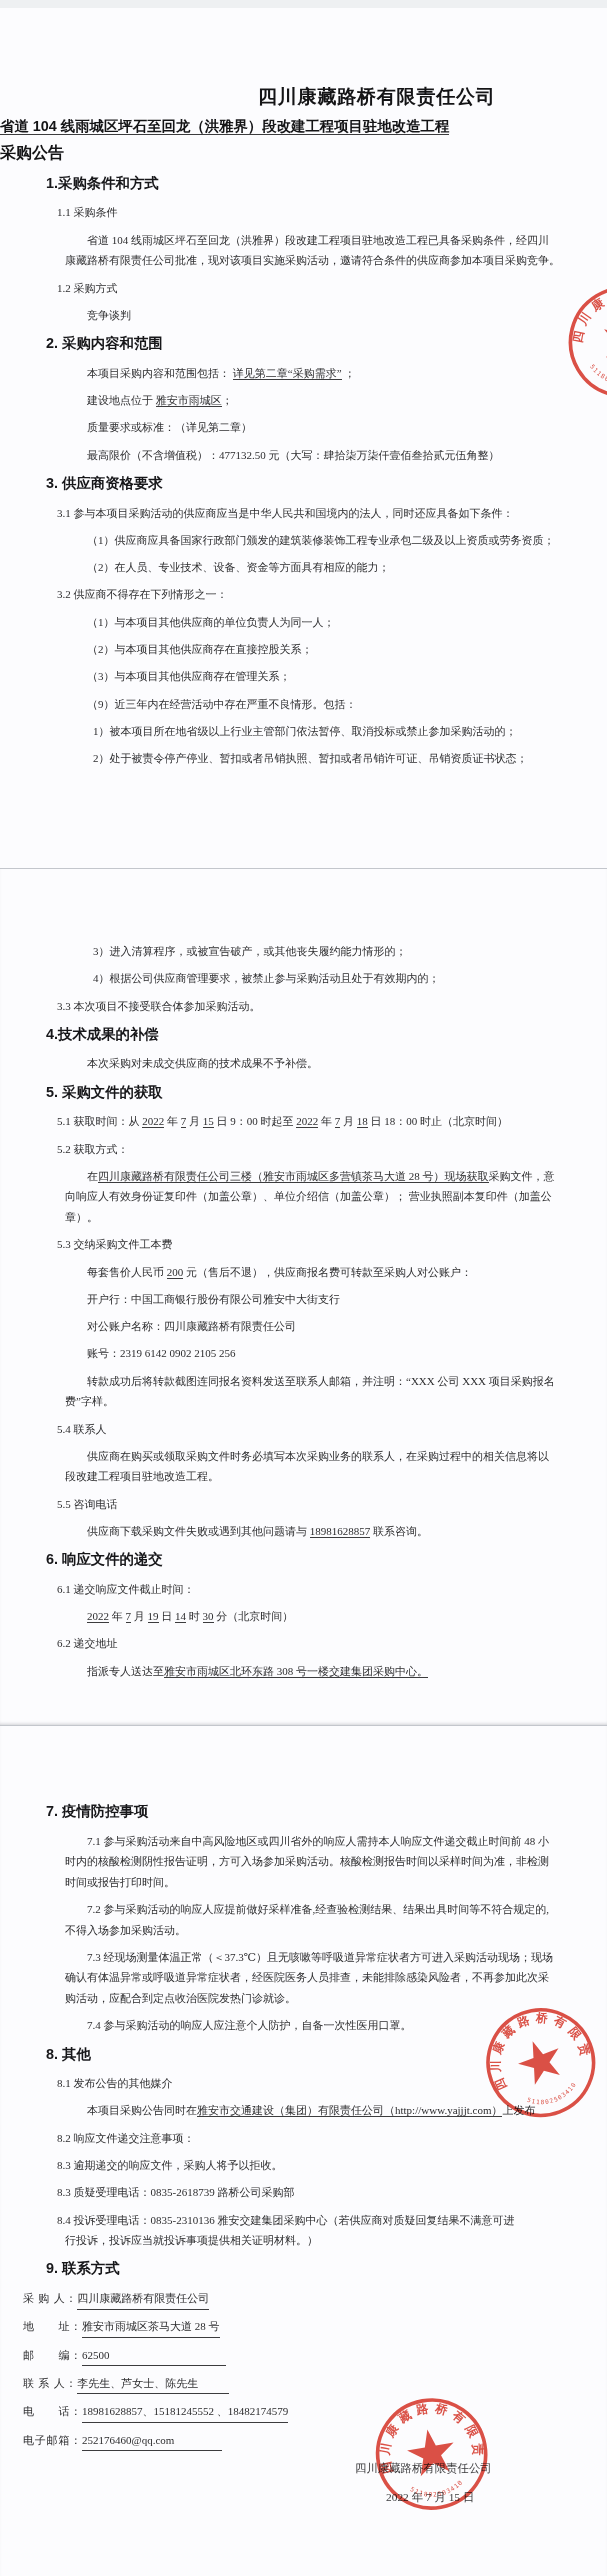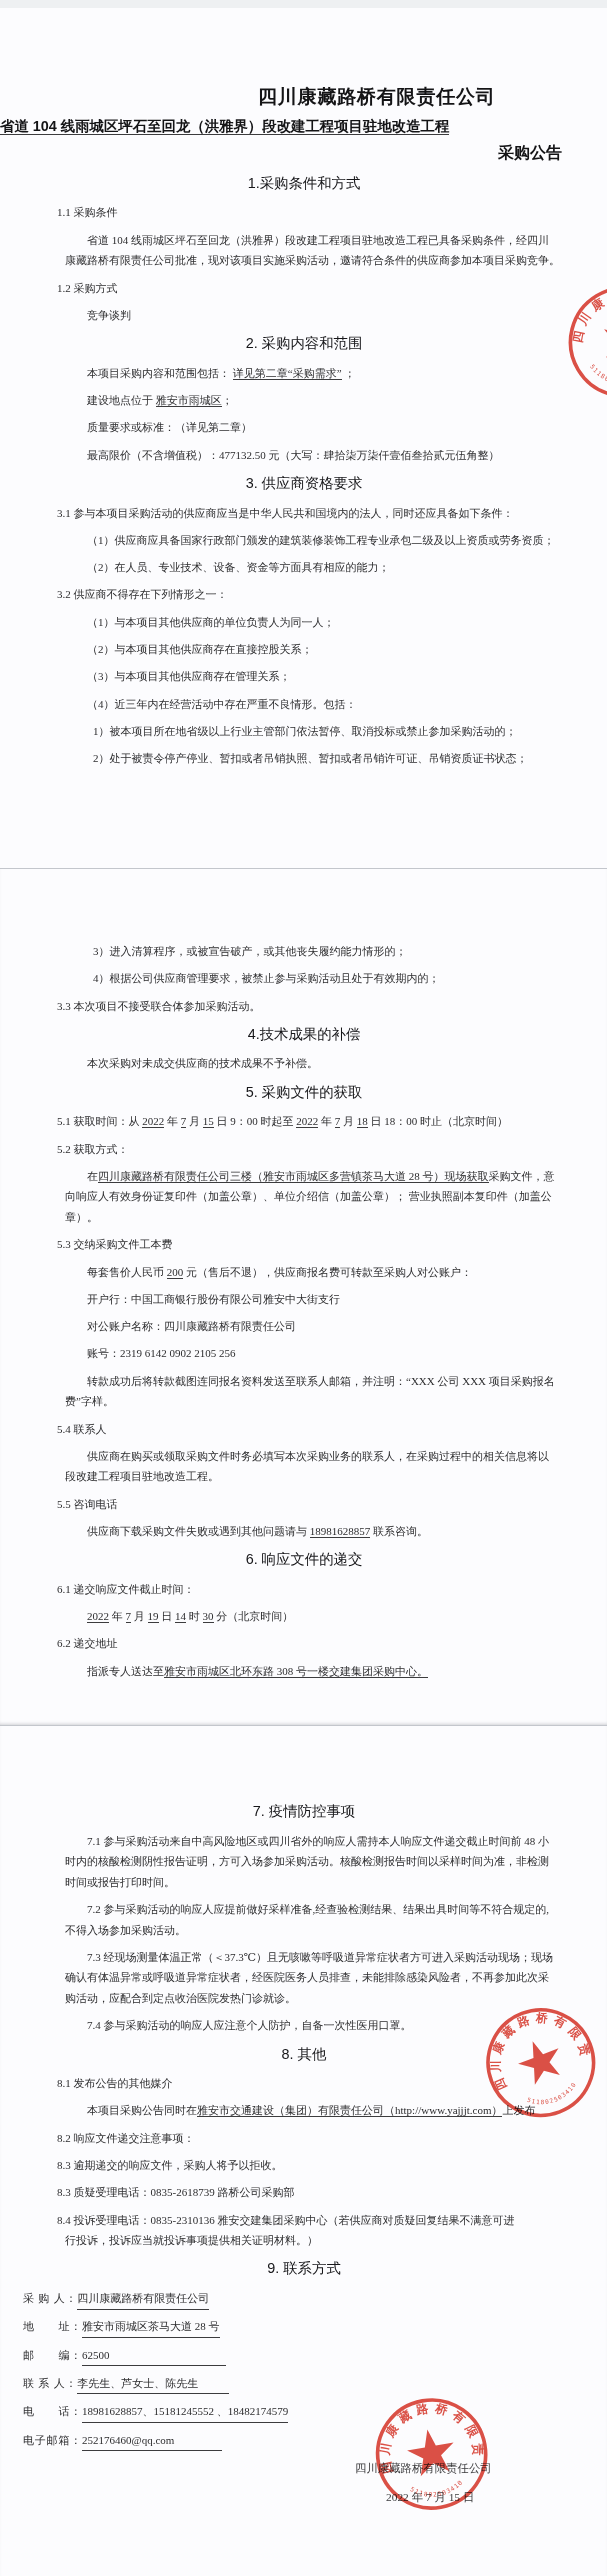--- a/index.html
+++ b/index.html
@@ -13,23 +13,23 @@
   .page-2{height:857px;padding-top:72px;border-top:1.5px solid #c3c6cc;box-shadow:0 -3px 4.6px -3px rgba(60,64,72,.35) inset;}
   .page-3{height:859px;padding-top:72px;border-top:1.5px solid #c3c6cc;box-shadow:0 -3px 4.6px -3px rgba(60,64,72,.35) inset;}
   .content{width:562px;}
   .blk{font-size:11px;line-height:20.5px;color:#2d2d2f;margin:0 0 6.8px 0;}
   .blk.tight{margin-bottom:0;}
   .title1{font-family:"Liberation Sans","DejaVu Sans",sans-serif;font-weight:bold;font-size:19px;line-height:26px;
           color:#141416;padding-left:258px;letter-spacing:0.8px;margin-bottom:5.3px;}
   .title2{font-family:"Liberation Sans","DejaVu Sans",sans-serif;font-weight:bold;font-size:14.4px;line-height:23px;
           color:#141416;text-align:left;margin-bottom:3px;}
   .title3{font-family:"Liberation Sans","DejaVu Sans",sans-serif;font-weight:bold;font-size:16px;line-height:23px;
-          color:#141416;text-align:right;margin-bottom:7.6px;}
-  .h1{font-family:"Liberation Sans","DejaVu Sans",sans-serif;font-weight:normal;font-size:14.4px;line-height:23px;
-      color:#17171a;padding-left:46px;margin:2.3px 0 7.6px 0;text-align:center;}
+          color:#141416;text-align:left;margin-bottom:7.6px;}
+  .h1{font-family:"Liberation Sans","DejaVu Sans",sans-serif;font-weight:bold;font-size:14.4px;line-height:23px;
+      color:#17171a;padding-left:46px;margin:2.3px 0 7.6px 0;}
   .sub{padding-left:57px;}
   .first{padding-left:87px;}
   .cont{padding-left:65px;margin-top:0;}
   .item2{padding-left:93px;}
   .kv{padding-left:23px;}
   .kvl{letter-spacing:0.8px;}
   .kvv{display:inline-block;}
   .u{border-bottom:0.8px solid #3c3c3e;}
   .sig1{padding-left:355px;font-size:11.4px;color:#3a3a3c;margin-bottom:8.3px;}
   .sig2{padding-left:386px;font-size:11.4px;color:#3a3a3c;}
@@ -66,21 +66,21 @@
         <div class="blk first"><span>质量要求或标准：（详见第二章）</span></div>
         <div class="blk first"><span>最高限价（不含增值税）：477132.50 元（大写：肆拾柒万柒仟壹佰叁拾贰元伍角整）</span></div>
         <div class="blk h1"><span>3. 供应商资格要求</span></div>
         <div class="blk sub"><span>3.1 参与本项目采购活动的供应商应当是中华人民共和国境内的法人，同时还应具备如下条件：</span></div>
         <div class="blk first"><span>（1）供应商应具备国家行政部门颁发的建筑装修装饰工程专业承包二级及以上资质或劳务资质；</span></div>
         <div class="blk first"><span>（2）在人员、专业技术、设备、资金等方面具有相应的能力；</span></div>
         <div class="blk sub"><span>3.2 供应商不得存在下列情形之一：</span></div>
         <div class="blk first"><span>（1）与本项目其他供应商的单位负责人为同一人；</span></div>
         <div class="blk first"><span>（2）与本项目其他供应商存在直接控股关系；</span></div>
         <div class="blk first"><span>（3）与本项目其他供应商存在管理关系；</span></div>
-        <div class="blk first"><span>（4）近三年内在经营活动中存在严重不良情形。包括：</span></div>
+        <div class="blk first"><span>（9）近三年内在经营活动中存在严重不良情形。包括：</span></div>
         <div class="blk item2"><span>1）被本项目所在地省级以上行业主管部门依法暂停、取消投标或禁止参加采购活动的；</span></div>
         <div class="blk item2"><span>2）处于被责令停产停业、暂扣或者吊销执照、暂扣或者吊销许可证、吊销资质证书状态；</span></div>
       </div>
     <div class="seal seal-1">
       <svg width="124" height="124" viewBox="-85 -85 170 170">
         <circle class="sealring" r="74"></circle>
         <path class="sealstar" transform="scale(33)" d="M0,-1 L0.2245,-0.309 0.951,-0.309 0.3633,0.118 0.5878,0.809 0,0.382 -0.5878,0.809 -0.3633,0.118 -0.951,-0.309 -0.2245,-0.309 Z"></path>
         <path id="sealArcA1" d="M -56,16 A 58,58 0 1,1 56,16" fill="none"></path>
         <text class="sealtxt"><textPath href="#sealArcA1">四川康藏路桥有限责任公司</textPath></text>
         <path id="sealArcB1" d="M -38,44 A 57,57 0 0,0 38,44" fill="none"></path>

